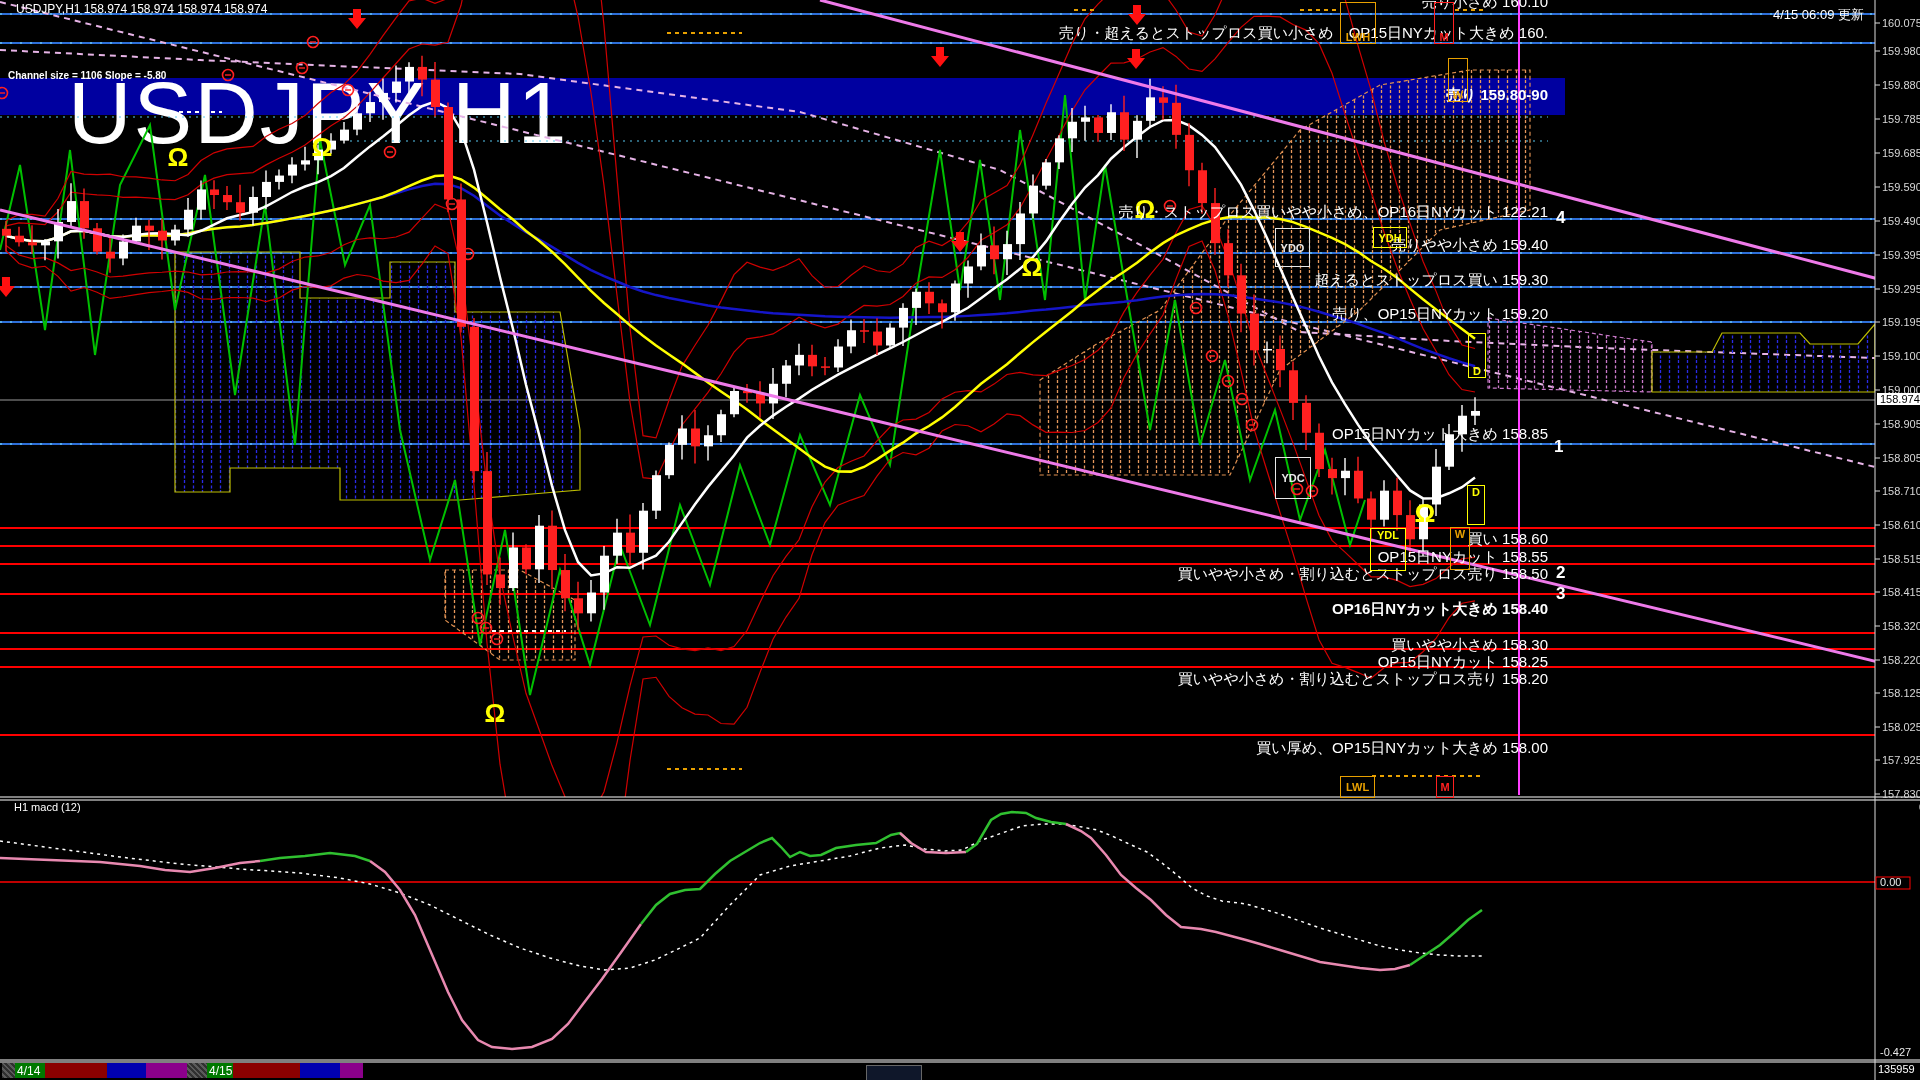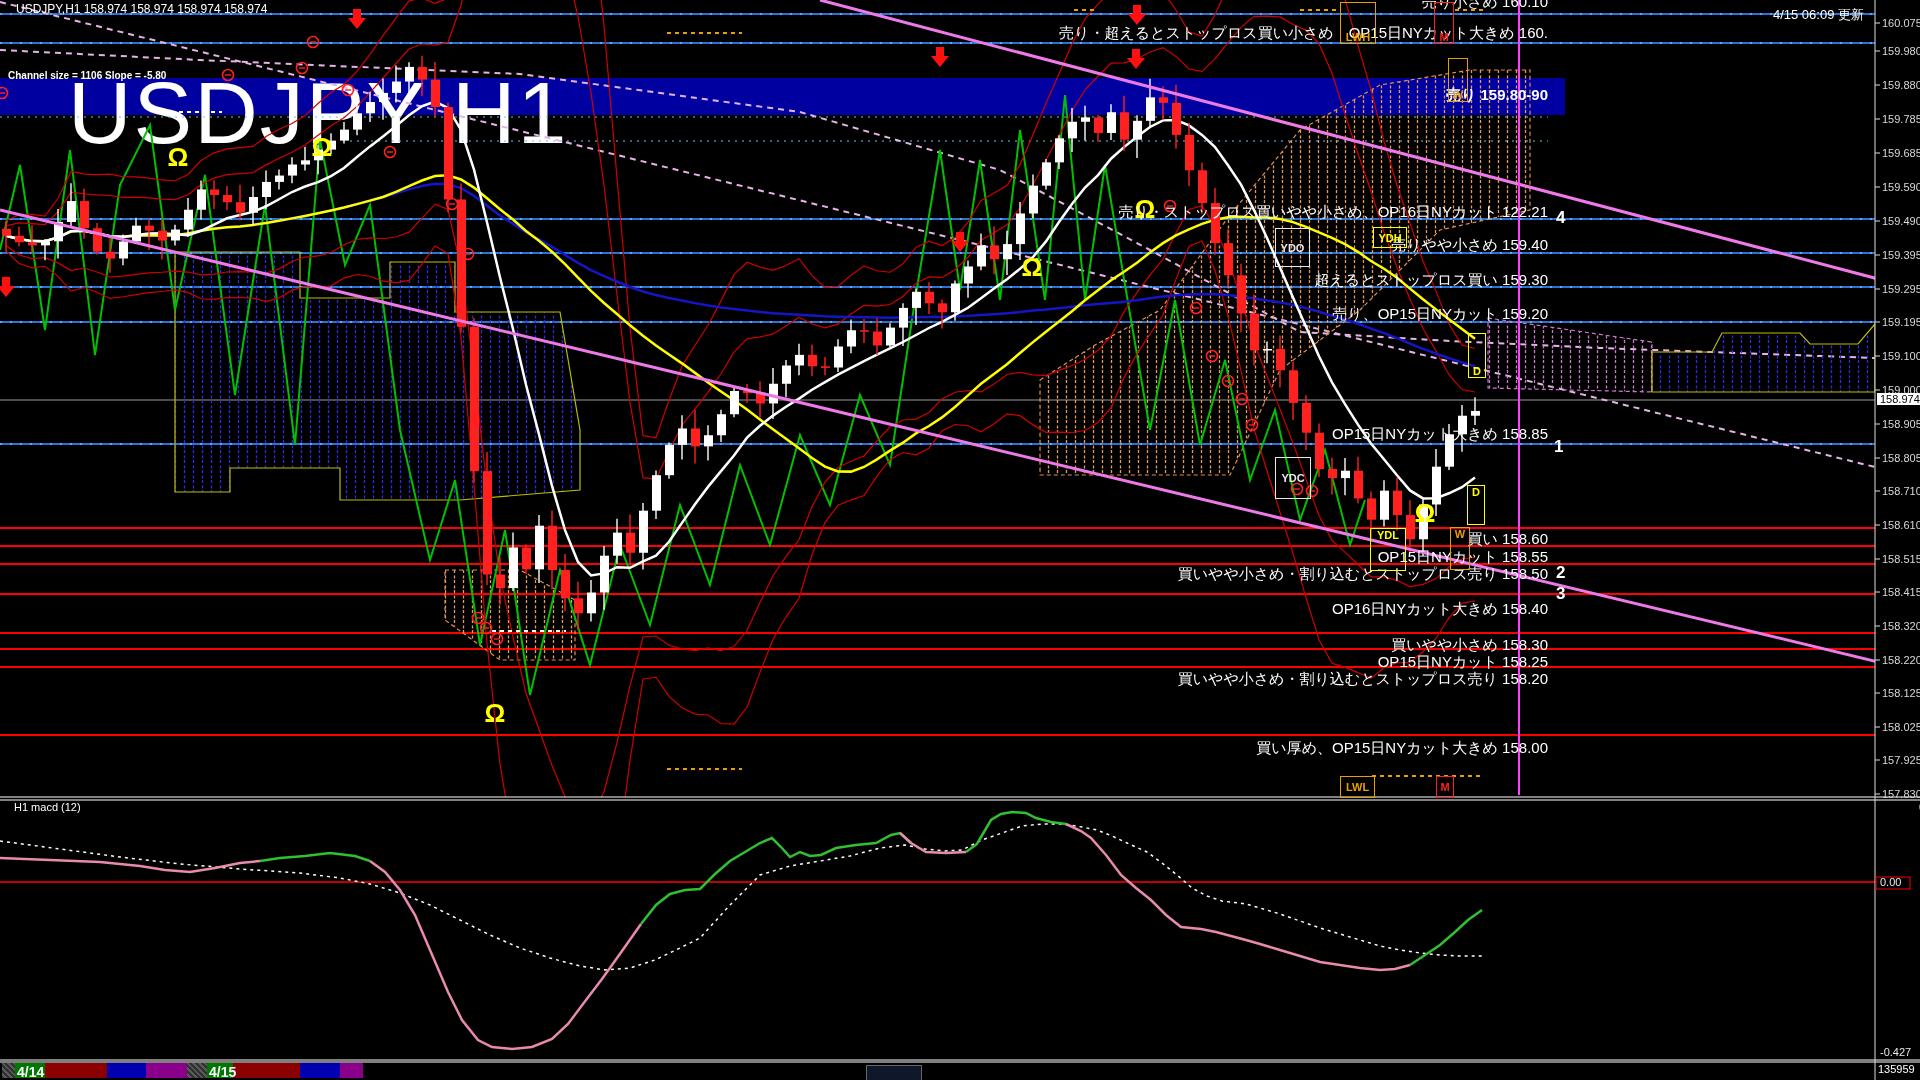--- a/index.html
+++ b/index.html
@@ -23,21 +23,21 @@
   #macd-label{left:14px;top:801px;color:#FFF;font-size:11px;}
   #macd-toggle{left:866px;top:1065px;background:#0f172a;color:#00E000;font-size:12px;
                padding:16px 4px;border:1px solid #666;font-family:Liberation Serif, serif;}
   #bar-counter{left:1878px;top:1063px;color:#FFF;font-size:11px;}
   .strip-seg{position:absolute;top:1063px;height:15px;z-index:4;}
   .seg-gray{background:repeating-linear-gradient(45deg,#303030 0 2px,#5a5a5a 2px 4px);}
   .seg-green{background:#007800;}
   .seg-maroon{background:#8b0000;}
   .seg-blue{background:#0000b0;}
   .seg-purple{background:#8b008b;}
-  .strip-date{position:absolute;top:1064px;color:#FFF;font-size:14px;font-weight:bold;z-index:5;}
+  .strip-date{position:absolute;top:1064px;color:#FFF;font-size:12px;font-weight:normal;z-index:5;}
 </style>
 </head>
 <body>
 
 <div id="app">
   <div id="zone-band" style="left: 0px; top: 78px; width: 1565px; height: 37px;"></div>
   <div id="watermark">USDJPY H1</div>
   <svg id="chart-svg" width="1920" height="1080">
       <defs>
         <clipPath id="mainclip">
@@ -436,21 +436,21 @@
       <div class="anno" style="top: -7px;">売り小さめ 160.10</div>
       <div class="anno" style="top: 24px;">売り・超えるとストップロス買い小さめ　OP15日NYカット大きめ 160.</div>
       <div class="anno" style="top: 203px;">売り・ストップロス買いやや小さめ、OP16日NYカット 122.21</div>
       <div class="anno" style="top: 236px; margin-left: 32px;">売りやや小さめ 159.40</div>
       <div class="anno" style="top: 271px;">超えるとストップロス買い 159.30</div>
       <div class="anno" style="top: 305px;">売り、OP15日NYカット 159.20</div>
       <div class="anno" style="top: 425px;">OP15日NYカット大きめ 158.85</div>
       <div class="anno" style="top: 530px;">買い 158.60</div>
       <div class="anno" style="top: 548px;">OP15日NYカット 158.55</div>
       <div class="anno" style="top: 565px;">買いやや小さめ・割り込むとストップロス売り 158.50</div>
-      <div class="anno" style="top: 600px;">OP16日NYカット大きめ 158.40</div>
+      <div class="anno" style="top: 600px; font-weight: bold;">OP16日NYカット大きめ 158.40</div>
       <div class="anno" style="top: 636px;">買いやや小さめ 158.30</div>
       <div class="anno" style="top: 653px;">OP15日NYカット 158.25</div>
       <div class="anno" style="top: 670px;">買いやや小さめ・割り込むとストップロス売り 158.20</div>
       <div class="anno" style="top: 739px;">買い厚め、OP15日NYカット大きめ 158.00</div>
       <div class="anno" style="top: 86px; font-weight: bold;">売り 159.80-90</div>
       <div class="wave-num" style="left: 1556px; top: 208px;">4</div>
       <div class="wave-num" style="left: 1554px; top: 437px;">1</div>
       <div class="wave-num" style="left: 1556px; top: 563px;">2</div>
       <div class="wave-num" style="left: 1556px; top: 584px;">3</div>
     </div>

